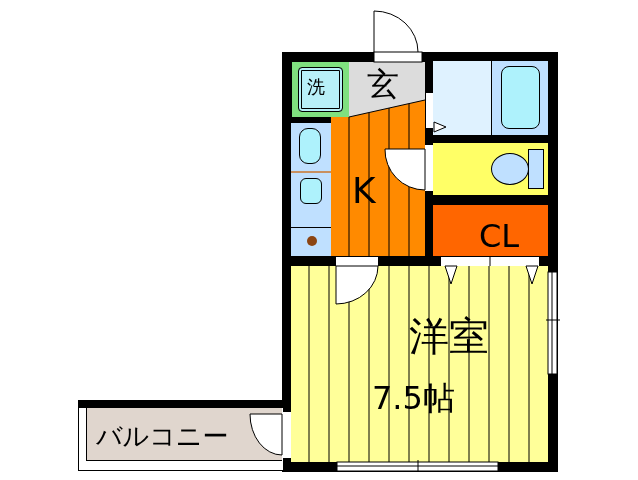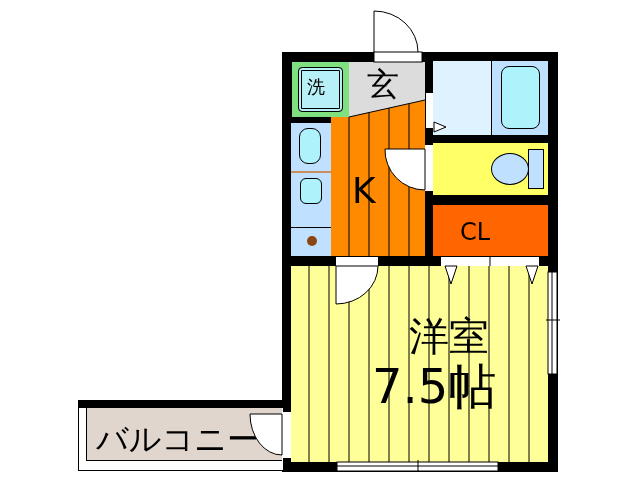--- a/index.html
+++ b/index.html
@@ -9,21 +9,21 @@
     .label { position:absolute; color:#000; white-space:nowrap; line-height:1; }
     svg { position:absolute; left:0; top:0; }
   </style>
 </head>
 <body>
 
 <div class="abs wall" style="left:282px;top:52px;width:276px;height:420px;"></div>
 
 <div class="abs" style="left:78px;top:400px;width:206px;height:71px;background:#fff;border:1px solid #000;border-top:8px solid #000;"></div>
 <div class="abs" style="left:86px;top:408px;width:196px;height:53px;background:#e0d6ce;border-left:1px solid #000;border-bottom:1px solid #000;"></div>
-<div class="label" style="left:96px;top:423px;font-size:32px;">バルコニー</div>
+<div class="label" style="left:96px;top:423px;font-size:26px;">バルコニー</div>
 
 <div class="abs" style="left:292px;top:62px;width:57px;height:55px;background:#7fe07f;"></div>
 <div class="abs" style="left:298px;top:67px;width:45px;height:45px;background:#b8f0f8;border:1px solid #000;border-radius:4px;box-shadow:inset 0 0 0 2px #b8f0f8, inset 0 0 0 3px #000;"></div>
 <div class="label" style="left:307px;top:78px;font-size:18px;">洗</div>
 
 <div class="abs" style="left:349px;top:62px;width:76px;height:60px;background:#dcdcdc;"></div>
 <div class="abs" style="left:331px;top:117px;width:94px;height:139px;background:#ff8a00;"></div>
 <svg width="638" height="480">
   <polygon points="349,117 425,100 425,118 349,118" fill="#ff8a00"></polygon>
   <line x1="349" y1="117" x2="425" y2="100" stroke="#000" stroke-width="1"></line>
@@ -48,21 +48,21 @@
 <div class="abs" style="left:491px;top:61px;width:57px;height:74px;background:#bfe0ff;border-left:1px solid #000;"></div>
 <div class="abs" style="left:501px;top:66px;width:39px;height:63px;background:#aef2fc;border:1px solid #000;border-radius:8px;"></div>
 <div class="abs" style="left:426px;top:93px;width:7px;height:35px;background:#fff;"></div>
 
 <div class="abs" style="left:433px;top:143px;width:115px;height:52px;background:#ffff66;"></div>
 <div class="abs" style="left:491px;top:153px;width:38px;height:32px;background:#bfe0ff;border:1px solid #000;border-radius:50%;"></div>
 <div class="abs" style="left:528px;top:149px;width:16px;height:40px;background:#bfe0ff;border:1px solid #000;"></div>
 <div class="abs" style="left:425px;top:145px;width:8px;height:46px;background:#fff;"></div>
 
 <div class="abs" style="left:433px;top:205px;width:115px;height:51px;background:#ff6600;"></div>
-<div class="label" style="left:460px;top:220px;font-size:24px;">CL</div>
+<div class="label" style="left:479px;top:220px;font-size:32px;">CL</div>
 
 <div class="abs" style="left:291px;top:266px;width:257px;height:196px;background:#ffff99;"></div>
 <svg width="638" height="480">
   <g stroke="#000" stroke-width="1">
     <line x1="309" y1="266" x2="309" y2="462"></line>
     <line x1="329" y1="266" x2="329" y2="462"></line>
     <line x1="349" y1="266" x2="349" y2="462"></line>
     <line x1="369" y1="266" x2="369" y2="462"></line>
     <line x1="389" y1="266" x2="389" y2="462"></line>
     <line x1="409" y1="266" x2="409" y2="462"></line>
@@ -94,13 +94,13 @@
   <line x1="546" y1="320" x2="560" y2="320" stroke="#000"></line>
 
   <rect x="337" y="462" width="161" height="9" fill="#fff" stroke="#000" stroke-width="1"></rect>
   <line x1="337" y1="466" x2="498" y2="466" stroke="#000"></line>
   <line x1="418" y1="460" x2="418" y2="472" stroke="#000"></line>
 
   <rect x="282" y="412" width="9" height="46" fill="#fff"></rect>
   <path d="M250,414 L282,414 L282,455 A32,41 0 0 1 250,414 Z" fill="#fff" stroke="#000" stroke-width="1"></path>
 </svg>
 <div class="label" style="left:372px;top:316px;font-size:40px;margin-left:37px;">洋室</div>
-<div class="label" style="left:372px;top:362px;font-size:48px;">7.5帖</div>
+<div class="label" style="left:372px;top:382px;font-size:32px;">7.5帖</div>
 
 </body></html>

